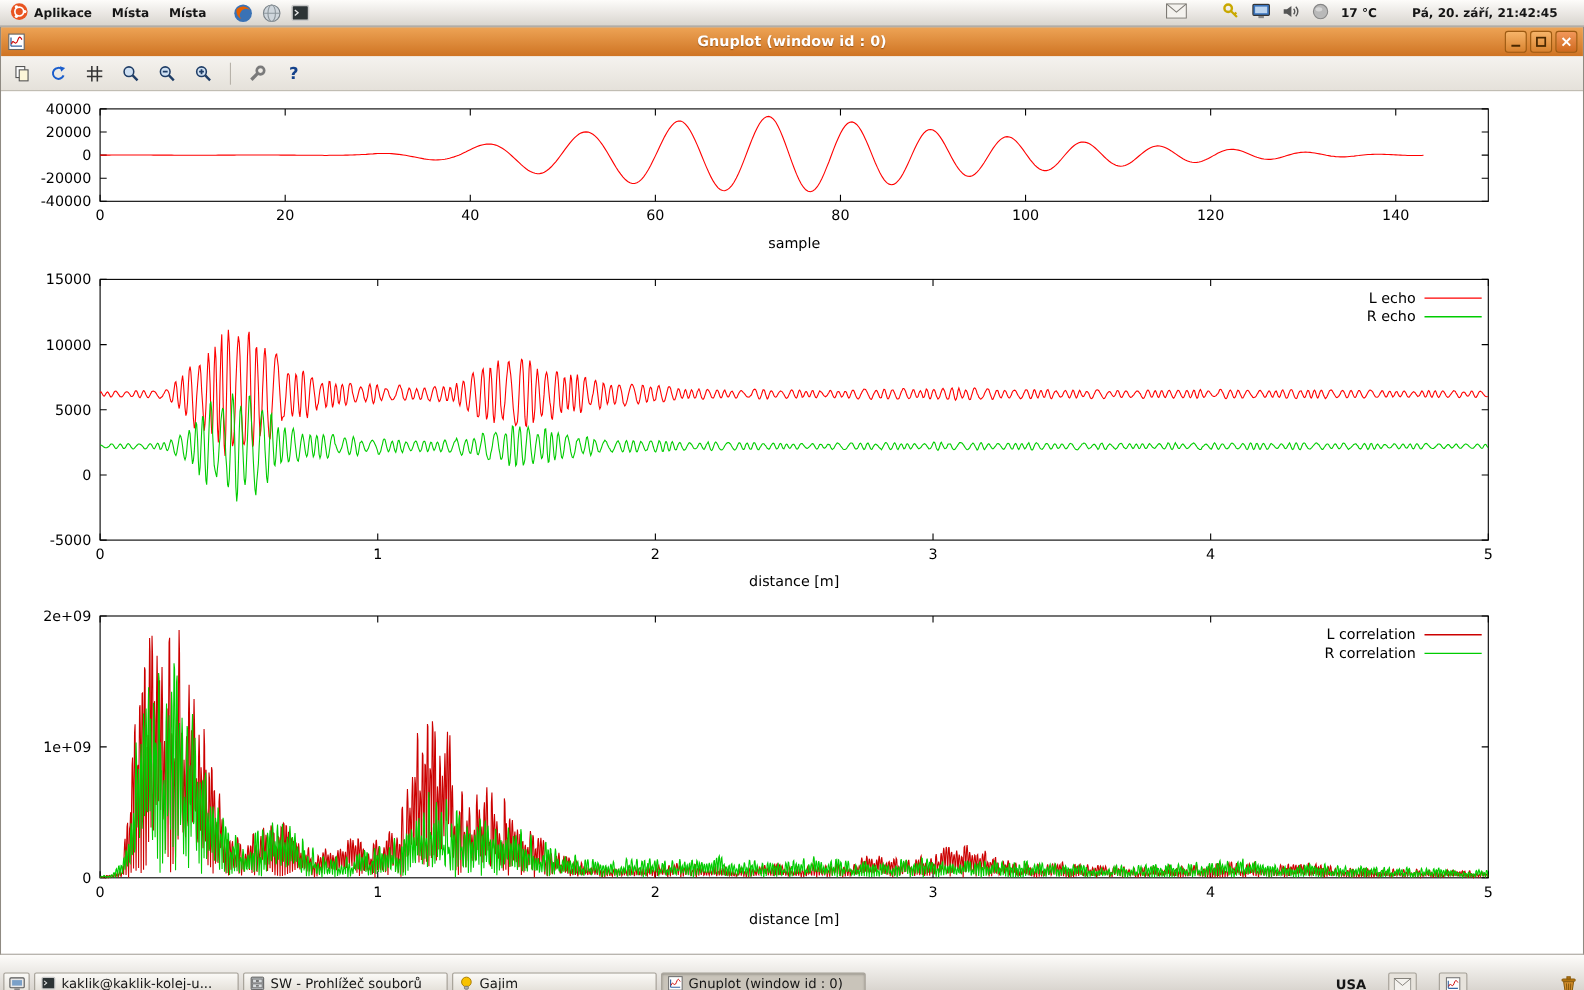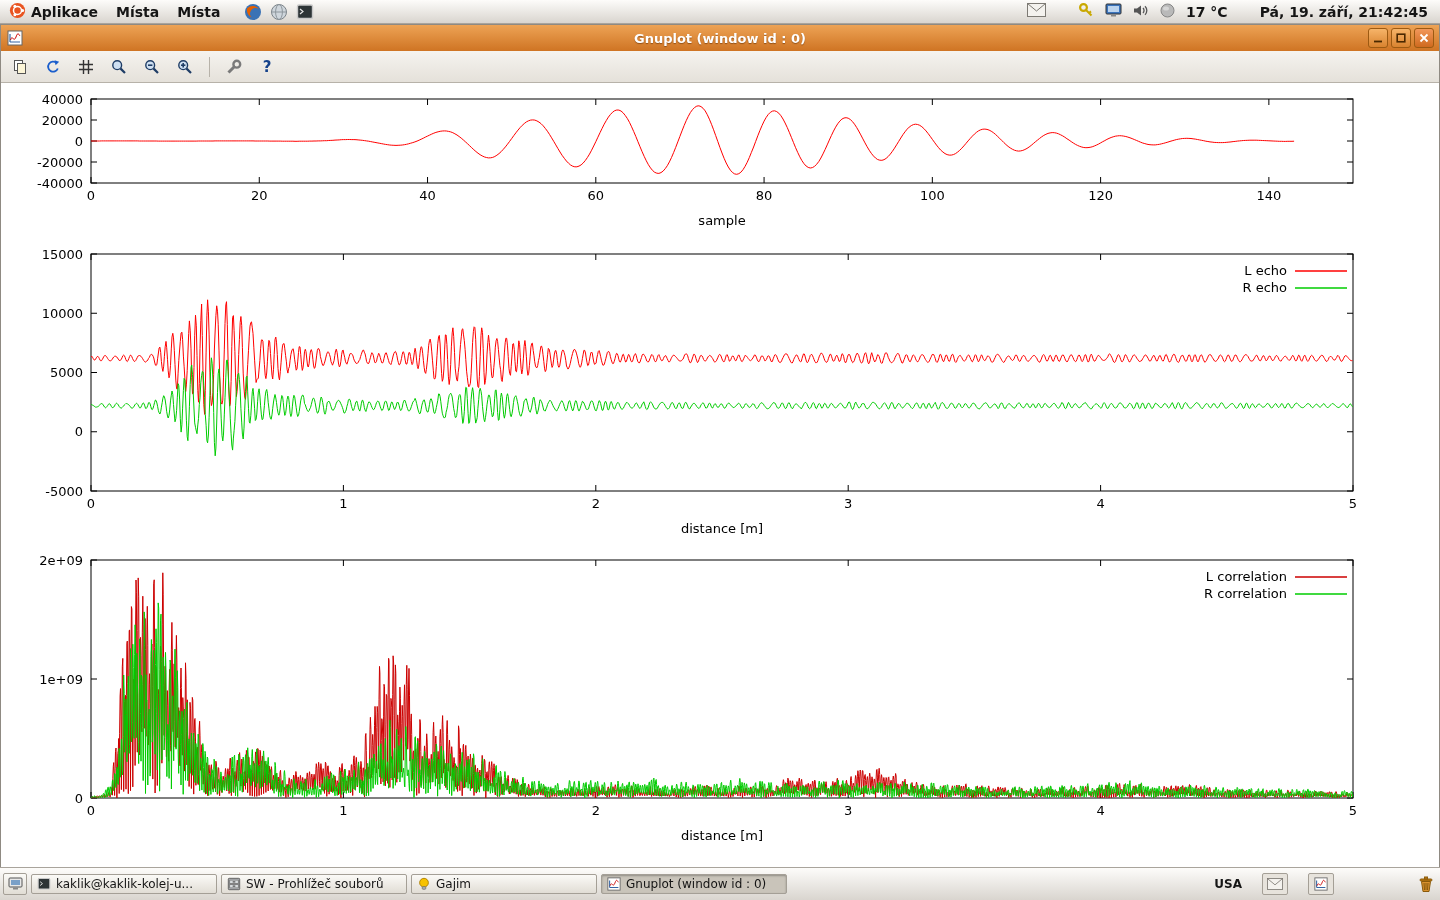--- a/index.html
+++ b/index.html
@@ -2,25 +2,25 @@
 <html><head>
 <meta charset="utf-8">
 <style>
   html,body{margin:0;padding:0;width:1440px;height:900px;overflow:hidden;
     font-family:"DejaVu Sans","Liberation Sans",sans-serif;background:#fff;}
   .desktop{position:relative;width:1440px;height:900px;background:#fff;}
 
   
   .top-panel{position:absolute;top:0;left:0;right:0;height:24px;
     background:linear-gradient(#fdfcfa,#d9d5cf);border-bottom:1px solid #a9a49c;
-    display:flex;align-items:center;box-sizing:border-box;font-size:14px;color:#151515;}
+    display:flex;align-items:center;box-sizing:border-box;font-size:11px;color:#151515;}
   .menu-item{display:flex;align-items:center;gap:5px;padding:0 9px;height:100%;font-weight:600;cursor:default;}
   .launchers{display:flex;align-items:center;gap:6px;margin-left:14px;}
   .launcher{width:20px;height:20px;display:flex;align-items:center;justify-content:center;}
-  .panel-right{margin-left:auto;display:flex;align-items:center;gap:11px;padding-right:12px;}
+  .panel-right{margin-left:auto;display:flex;align-items:center;gap:11px;padding-right:24px;}
   .panel-right .txt{font-weight:600;white-space:nowrap;}
   .panel-gap{width:10px;}
 
   
   .window{position:absolute;top:24px;left:0;width:1440px;height:852px;
     background:#ece9e3;border:1px solid #8f8a82;box-sizing:border-box;
     display:flex;flex-direction:column;}
   .titlebar{height:26px;flex:0 0 26px;position:relative;display:flex;align-items:center;
     background:linear-gradient(#eda355,#d4украй7a26);
     background:linear-gradient(#eda355,#cf7423);}
@@ -39,21 +39,21 @@
   .tool-sep{width:1px;height:20px;background:#b7b2a9;margin:0 4px;}
   .help-glyph{color:#15428b;font-weight:bold;font-size:15px;}
 
   .charts{flex:1;background:#fff;overflow:hidden;}
   svg.chart{display:block;font-family:"DejaVu Sans","Liberation Sans",sans-serif;}
   svg.chart text{font-size:13px;fill:#000;}
 
   
   .taskbar{position:absolute;bottom:0;left:0;right:0;height:24px;
     background:linear-gradient(#fdfcfa,#d9d5cf);border-top:1px solid #a9a49c;
-    display:flex;align-items:center;gap:4px;padding:16px 3px;box-sizing:border-box;font-size:12px;color:#151515;}
+    display:flex;align-items:flex-start;gap:4px;padding:16px 3px;box-sizing:border-box;font-size:12px;color:#151515;}
   .show-desktop{width:22px;height:20px;display:flex;align-items:center;justify-content:center;
     border:1px solid #a49f96;border-radius:2px;background:linear-gradient(#fbfaf7,#e1ddd5);}
   .task-btn{height:20px;width:186px;box-sizing:border-box;display:flex;align-items:center;gap:5px;
     padding:0 5px;border:1px solid #a49f96;border-radius:2px;
     background:linear-gradient(#fbfaf7,#e1ddd5);overflow:hidden;white-space:nowrap;}
   .task-btn.active{background:#c9c4ba;box-shadow:inset 0 1px 2px rgba(0,0,0,.28);}
   .task-label{overflow:hidden;text-overflow:ellipsis;white-space:nowrap;}
   .taskbar-right{margin-left:auto;display:flex;align-items:center;gap:20px;padding-right:3px;}
   .tray-box{width:24px;height:20px;display:flex;align-items:center;justify-content:center;
     border:1px solid #a49f96;background:#e7e3dc;border-radius:2px;}
@@ -135,21 +135,21 @@
           </svg>
       </span>
       <span>
         <svg width="15" height="15" viewBox="0 0 15 15">
             <circle cx="7.5" cy="7.5" r="6.5" fill="#b9b9b9" stroke="#868686"></circle>
             <ellipse cx="6" cy="5.5" rx="3" ry="2" fill="#d6d6d6"></ellipse>
           </svg>
       </span>
       <span class="txt">17 °C</span>
       <span class="panel-gap"></span>
-      <span class="txt">Pá, 19. září, 21:42:45</span>
+      <span class="txt">Pá, 20. září, 21:42:45</span>
     </div>
   </div>
 
   <div class="window">
     <div class="titlebar">
       <span class="titlebar-icon">
         <svg width="16" height="16" viewBox="0 0 16 16">
             <rect x="1" y="1" width="14" height="14" fill="#fff" stroke="#666"></rect>
             <path d="M3 12 L3 4 M3 12 L13 12" stroke="#3465a4" stroke-width="1.2" fill="none"></path>
             <path d="M3.5 10 C5 4,7 13,9 7 S12 5,13 6" stroke="#cc0000" fill="none"></path>

